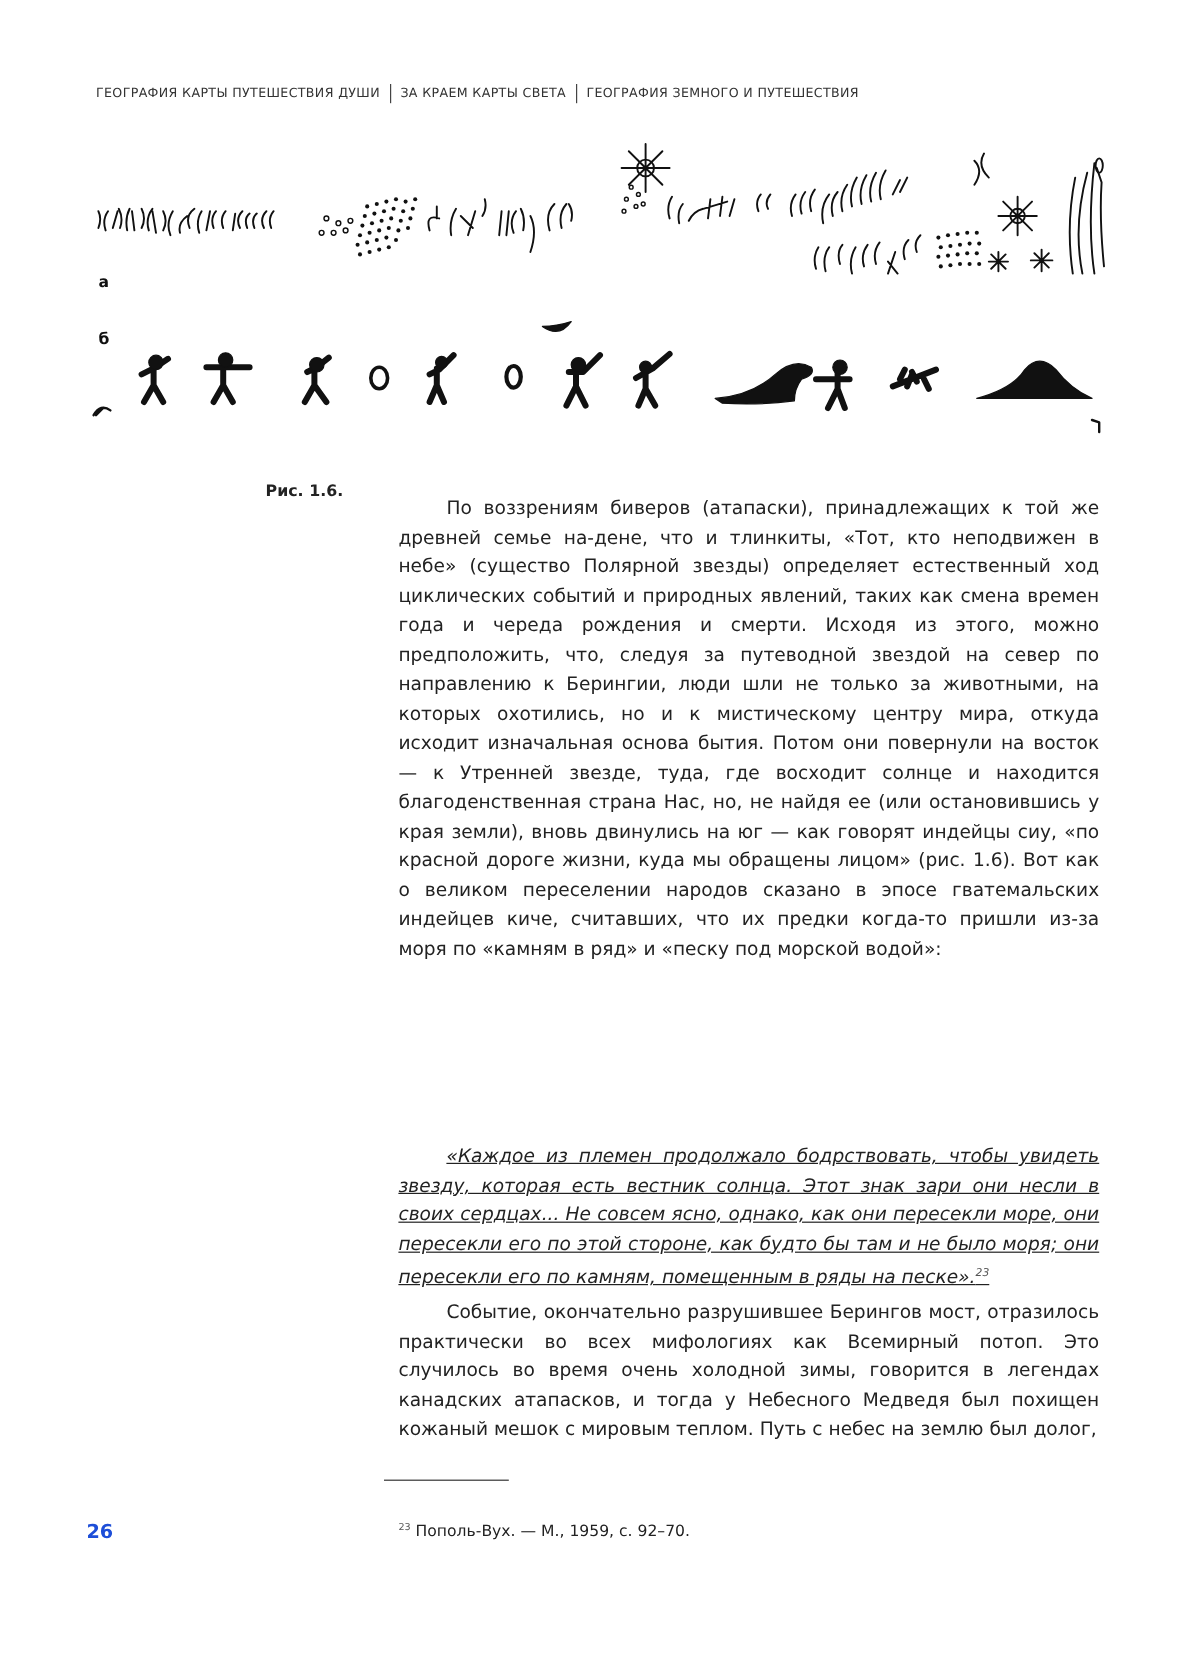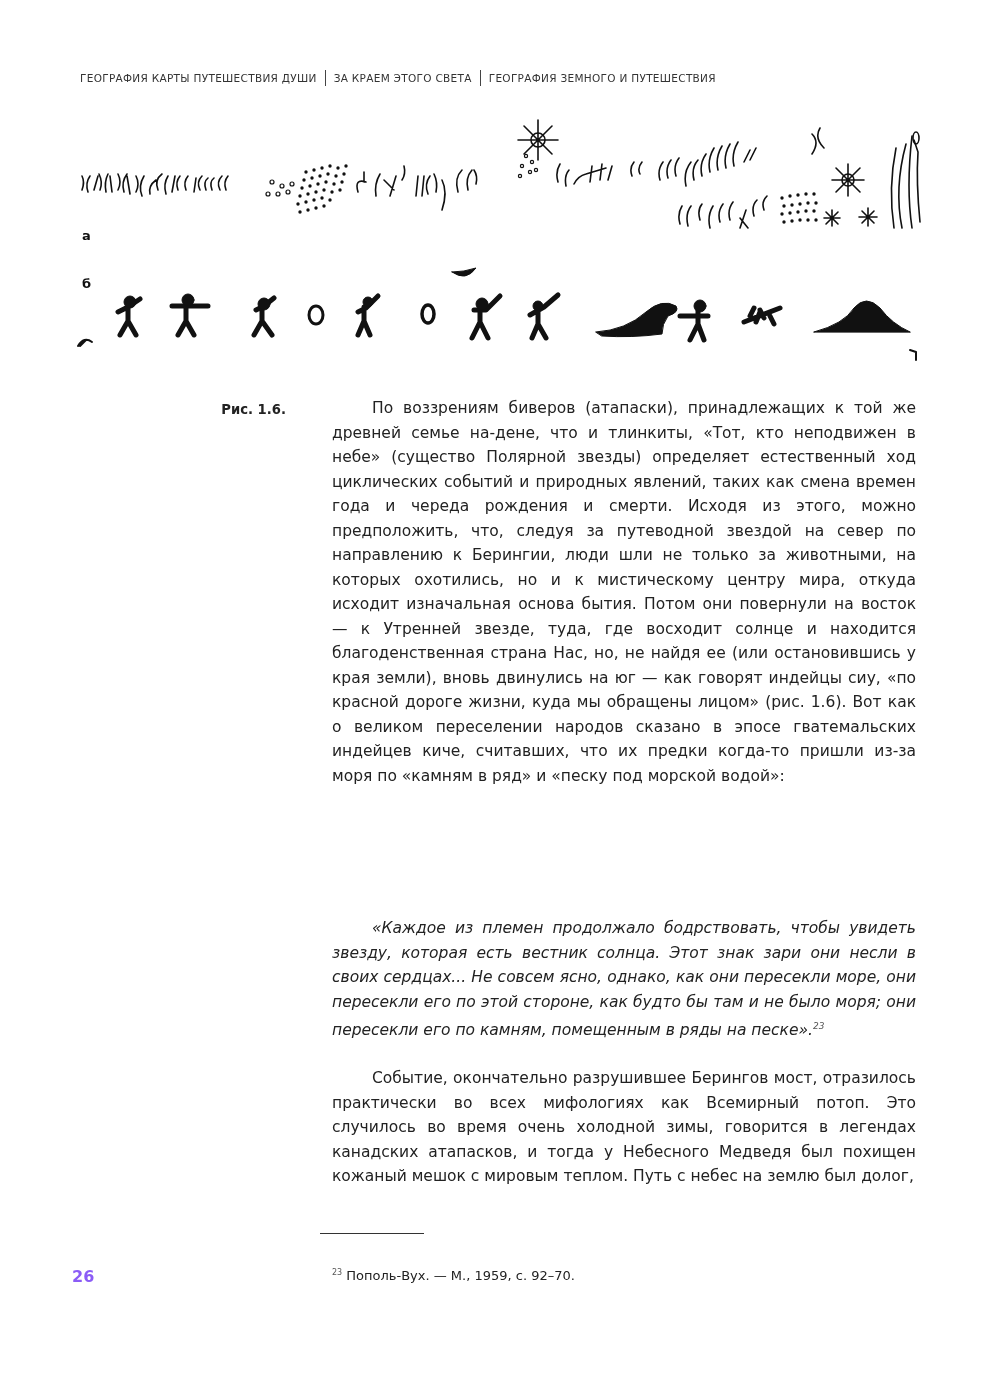--- a/index.html
+++ b/index.html
@@ -9,35 +9,35 @@
                   color:#333; display:flex; align-items:center; white-space:nowrap; }
   .running-head .sep { display:inline-block; width:1px; height:16px; background:#444; margin:0 8px; }
   .figure { position:absolute; left:60px; top:110px; width:880px; height:270px; }
   .fig-label { position:absolute; font-family:"DejaVu Sans", sans-serif; font-weight:bold; font-size:13px; color:#111; }
   .caption { position:absolute; left:70px; top:400px; width:216px; text-align:right;
              font-size:13.2px; line-height:20.5px; color:#222; }
   .caption .title { font-weight:bold; display:block;text-align:right; }
   .body-text { position:absolute; left:332px; width:584px; font-size:15.5px; line-height:24.5px;
                color:#222; text-align:justify; }
   .para { margin:0; text-align-last:left; }
-  .indent { text-indent:40px; }
+  .indent { text-indent:40px;margin-top:15px; }
   .quote { font-style:italic; }
   sup { font-size:9px; color:#555; }
   .footnote-rule { position:absolute; left:320px; top:1233px; width:104px; height:1px; background:#333; }
-  .page-number { position:absolute; left:72px; top:1267px; font-weight:bold; font-size:16px; color:#8b5cf6; }
+  .page-number { position:absolute; left:72px; top:1267px; font-weight:bold; font-size:16px; color:#1d4ed8; }
   .footnote { position:absolute; left:332px; top:1268px; font-size:13px; color:#222; }
   .footnote sup { font-size:8px; }
 </style>
 </head>
 <body>
 
 <div class="running-head">
   <span>ГЕОГРАФИЯ КАРТЫ ПУТЕШЕСТВИЯ ДУШИ</span>
   <span class="sep"></span>
-  <span>ЗА КРАЕМ ЭТОГО СВЕТА</span>
+  <span>ЗА КРАЕМ КАРТЫ СВЕТА</span>
   <span class="sep"></span>
   <span>ГЕОГРАФИЯ ЗЕМНОГО И ПУТЕШЕСТВИЯ</span>
 </div>
 
 <div class="figure">
   <svg width="880" height="270" viewBox="0 0 880 270">
     <g fill="none" stroke="#111" stroke-width="1.6" stroke-linecap="round">
 
       <path d="M22 80 q3 -8 0 -14 M28 82 q-3 -9 2 -16 M34 80 l4 -14 M40 80 q3 -8 -1 -16 M46 82 q-2 -10 2 -18 M52 82 l-2 -16 M58 80 q4 -8 0 -16 M64 82 q-3 -10 3 -18 M70 84 l-3 -18 M76 82 q4 -8 0 -16 M82 86 q-4 -10 2 -20 M90 84 q-2 -8 6 -14 M98 80 q-4 -10 4 -16 M106 84 q-3 -10 2 -18 M112 82 l3 -16 M118 80 q-3 -8 2 -14 M126 80 q-3 -8 2 -14 M134 82 l2 -14 M140 80 q-4 -8 2 -14 M146 80 q-3 -8 2 -12 M152 80 q-3 -8 2 -12 M160 80 q-4 -8 2 -14 M166 80 q-3 -8 2 -14"></path>
 
@@ -168,21 +168,21 @@
 </div>
 
 <div class="caption">
   <span class="title">Рис. 1.6.</span>
 </div>
 
 <div class="body-text" style="top:396px;">
   <p class="para indent">По воззрениям биверов (атапаски), принадлежащих к той же древней семье на-дене, что и тлинкиты, «Тот, кто неподвижен в небе» (существо Полярной звезды) определяет естественный ход циклических событий и природных явлений, таких как смена времен года и череда рождения и смерти. Исходя из этого, можно предположить, что, следуя за путеводной звездой на север по направлению к Берингии, люди шли не только за животными, на которых охотились, но и к мистическому центру мира, откуда исходит изначальная основа бытия. Потом они повернули на восток — к Утренней звезде, туда, где восходит солнце и находится благоденственная страна Нас, но, не найдя ее (или остановившись у края земли), вновь двинулись на юг — как говорят индейцы сиу, «по красной дороге жизни, куда мы обращены лицом» (рис. 1.6). Вот как о великом переселении народов сказано в эпосе гватемальских индейцев киче, считавших, что их предки когда-то пришли из-за моря по «камням в ряд» и «песку под морской водой»:</p>
 </div>
 
-<div class="body-text quote" style="top:916px;">
+<div class="body-text quote" style="top:936px;text-decoration:underline;">
   <p class="para indent"><span>«Каждое из племен продолжало бодрствовать, чтобы увидеть звезду, которая есть вестник солнца. Этот знак зари они несли в своих сердцах... Не совсем ясно, однако, как они пересекли море, они пересекли его по этой стороне, как будто бы там и не было моря; они пересекли его по камням, помещенным в ряды на песке».</span><sup>23</sup></p>
 </div>
 
 <div class="body-text" style="top:1066px;">
   <p class="para indent">Событие, окончательно разрушившее Берингов мост, отразилось практически во всех мифологиях как Всемирный потоп. Это случилось во время очень холодной зимы, говорится в легендах канадских атапасков, и тогда у Небесного Медведя был похищен кожаный мешок с мировым теплом. Путь с небес на землю был долог,</p>
 </div>
 
 <div class="footnote-rule"></div>
 <div class="page-number">26</div>
 <div class="footnote">

